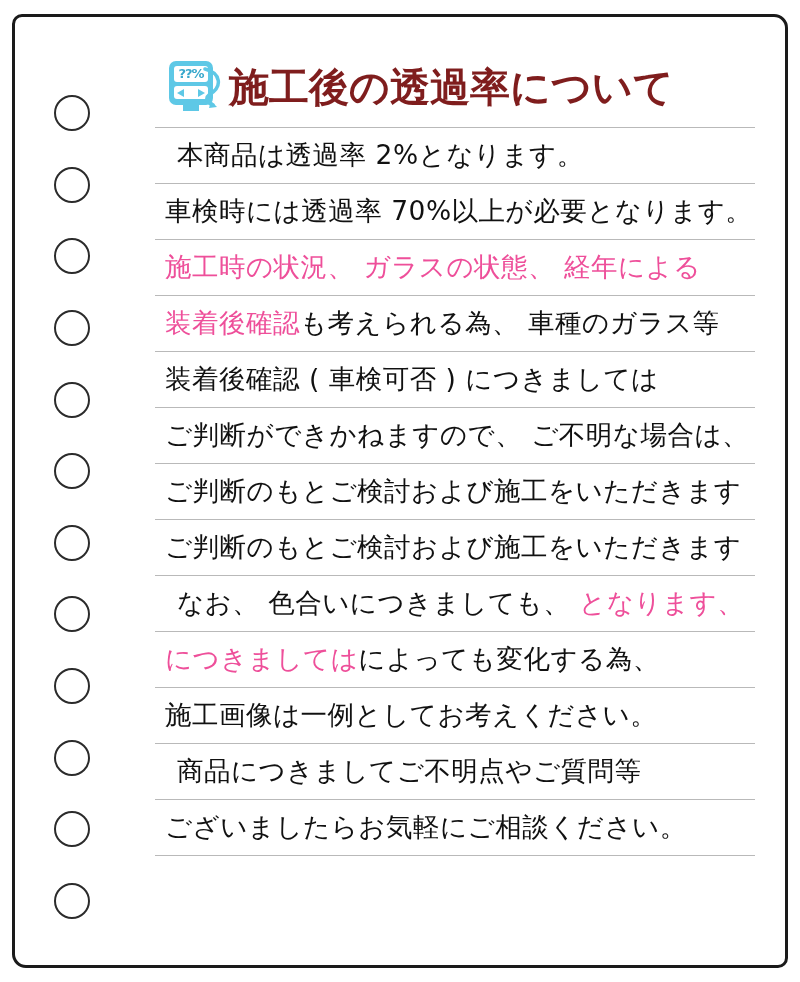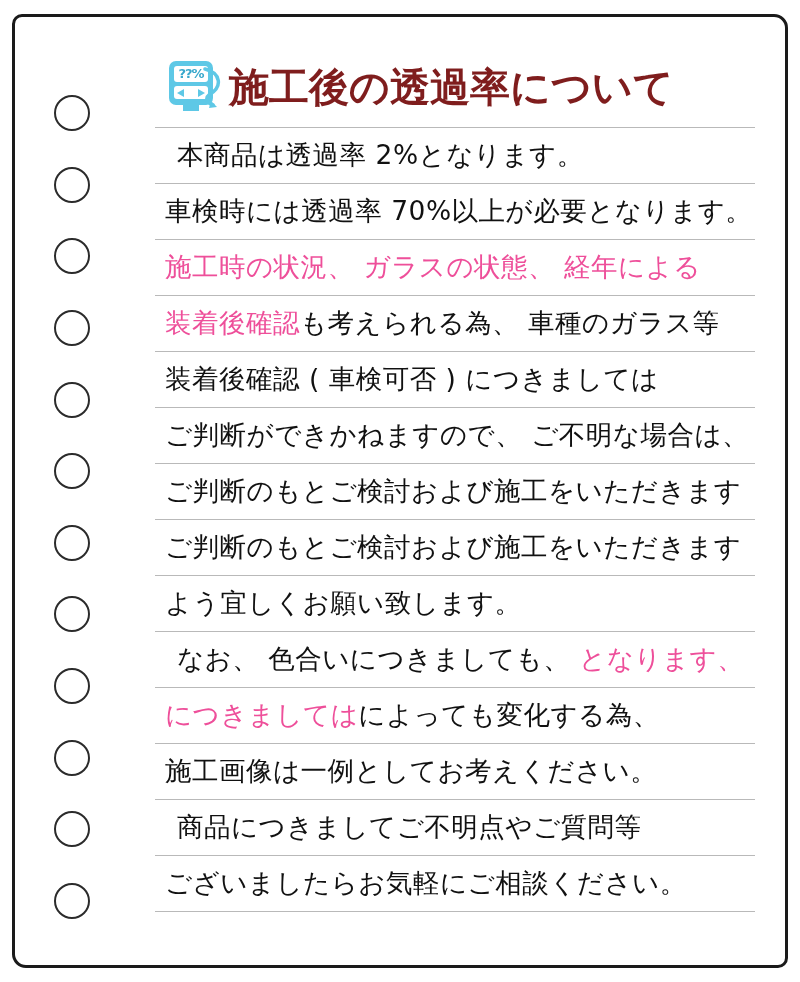--- a/index.html
+++ b/index.html
@@ -240,23 +240,20 @@
           <div class="line">
             <div class="txt indent2"><span class="blk">ご判断ができかねますので、 ご不明な場合は、</span></div>
           </div>
           <div class="line">
             <div class="txt indent2"><span class="blk">ご判断のもとご検討および施工をいただきます</span></div>
           </div>
           <div class="line">
             <div class="txt indent2"><span class="blk">ご判断のもとご検討および施工をいただきます</span></div>
           </div>
           <div class="line">
-            <div class="txt indent2"><span class="blk">よう宜しくお願い致します。</span></div>
-          </div>
-          <div class="line">
             <div class="txt indent1"><span class="blk">なお、 色合いにつきましても、</span><span class="pink"> となります、</span></div>
           </div>
           <div class="line">
             <div class="txt indent2"><span class="pink">につきましては</span><span class="blk">によっても変化する為、</span></div>
           </div>
           <div class="line">
             <div class="txt indent2"><span class="blk">施工画像は一例としてお考えください。</span></div>
           </div>
           <div class="line">
             <div class="txt indent1"><span class="blk">商品につきましてご不明点やご質問等</span></div>

